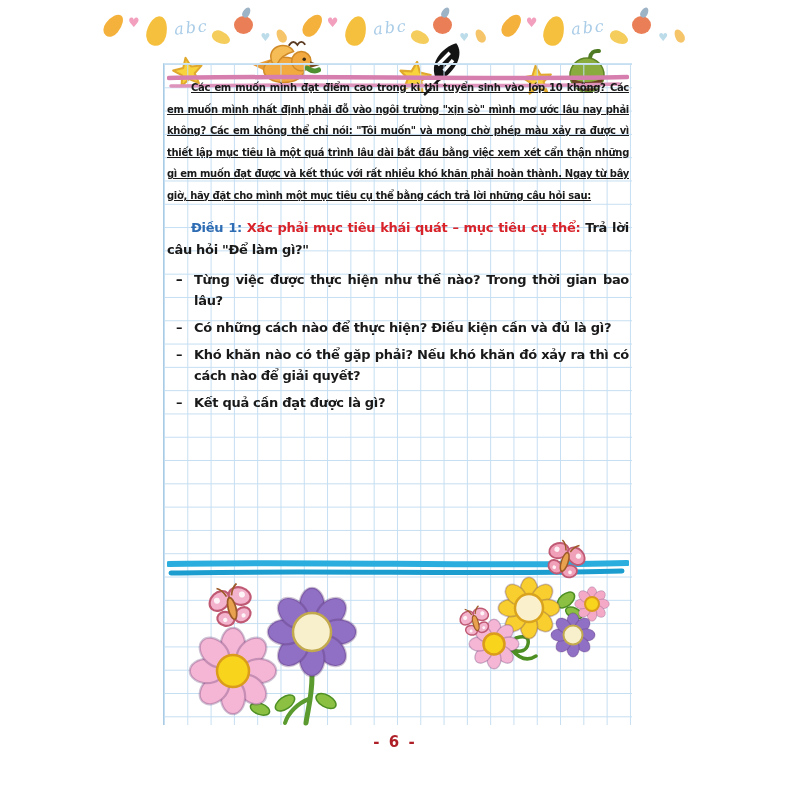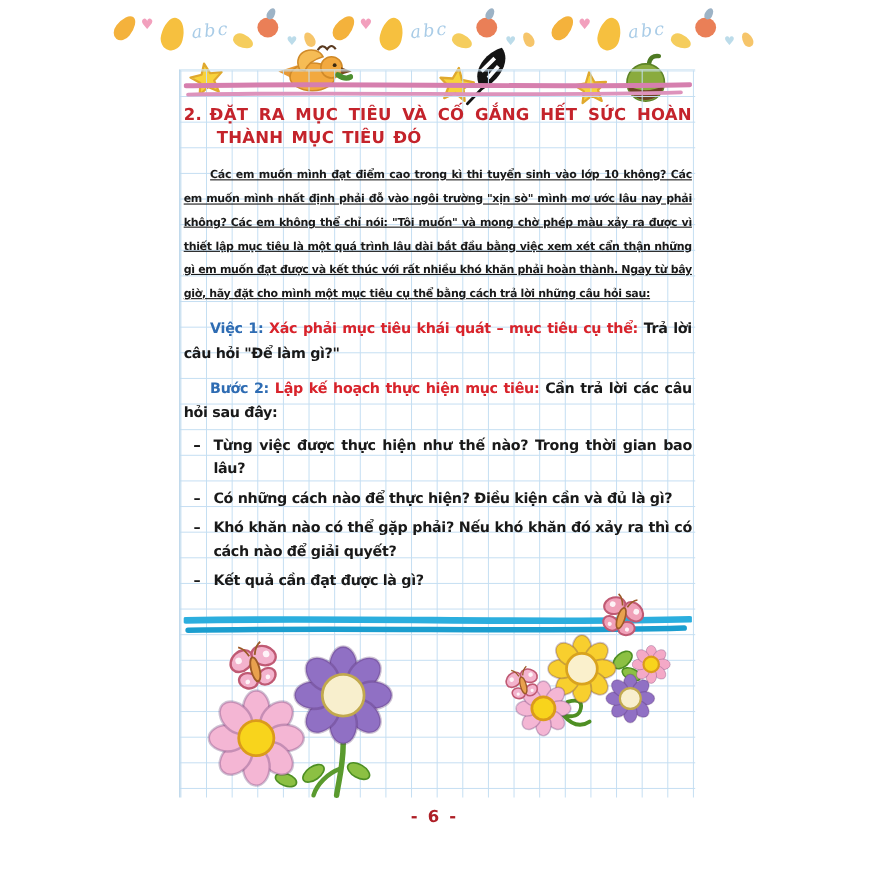--- a/index.html
+++ b/index.html
@@ -163,27 +163,25 @@
     <path d="M5.5 30 a17 17 0 0 0 33 0 Q22 38 5.5 30 Z" fill="#6b4423"></path>
   </svg>
 
   <div class="sheet">
     <svg class="pink-line" viewBox="0 0 462 18" preserveAspectRatio="none">
       <path d="M2 5 C120 2 330 7 460 4" stroke="#d67fae" stroke-width="4.5" fill="none" stroke-linecap="round"></path>
       <path d="M4 13 C150 10 320 15 452 11" stroke="#dd93bc" stroke-width="3.5" fill="none" stroke-linecap="round"></path>
     </svg>
 
     <div class="content">
-      <p class="heading"><span class="hnum">2.</span><span>ĐẶT RA MỤC TIÊU VÀ CỐ GẮNG HẾT SỨC HOÀN THÀNH MỤC TIÊU ĐÓ</span></p>
 
       <p class="para">Các em muốn mình đạt điểm cao trong kì thi tuyển sinh vào lớp 10 không? Các em muốn mình nhất định phải đỗ vào ngôi trường "xịn sò" mình mơ ước lâu nay phải không? Các em không thể chỉ nói: "Tôi muốn" và mong chờ phép màu xảy ra được vì thiết lập mục tiêu là một quá trình lâu dài bắt đầu bằng việc xem xét cẩn thận những gì em muốn đạt được và kết thúc với rất nhiều khó khăn phải hoàn thành. Ngay từ bây giờ, hãy đặt cho mình một mục tiêu cụ thể bằng cách trả lời những câu hỏi sau:</p>
 
-      <p class="step"><span class="step-label">Việc 1:</span> <span class="step-title">Xác phải mục tiêu khái quát – mục tiêu cụ thể:</span> <span>Trả lời câu hỏi "Để làm gì?"</span></p>
-
-      <p class="step"><span class="step-label">Bước 2:</span> <span class="step-title">Lập kế hoạch thực hiện mục tiêu:</span> <span>Cần trả lời các câu hỏi sau đây:</span></p>
+      <p class="step"><span class="step-label">Điều 1:</span> <span class="step-title">Xác phải mục tiêu khái quát – mục tiêu cụ thể:</span> <span>Trả lời câu hỏi "Để làm gì?"</span></p>
+
 
       <div class="bullets">
           <div class="bullet-item"><span class="dash">–</span></div>
           <div class="bullet-item"><span class="dash">–</span><span>Từng việc được thực hiện như thế nào? Trong thời gian bao lâu?</span></div>
           <div class="bullet-item"><span class="dash">–</span><span>Có những cách nào để thực hiện? Điều kiện cần và đủ là gì?</span></div>
           <div class="bullet-item"><span class="dash">–</span><span>Khó khăn nào có thể gặp phải? Nếu khó khăn đó xảy ra thì có cách nào để giải quyết?</span></div>
           <div class="bullet-item"><span class="dash">–</span><span>Kết quả cần đạt được là gì?</span></div>
         </div>
     </div>
 

